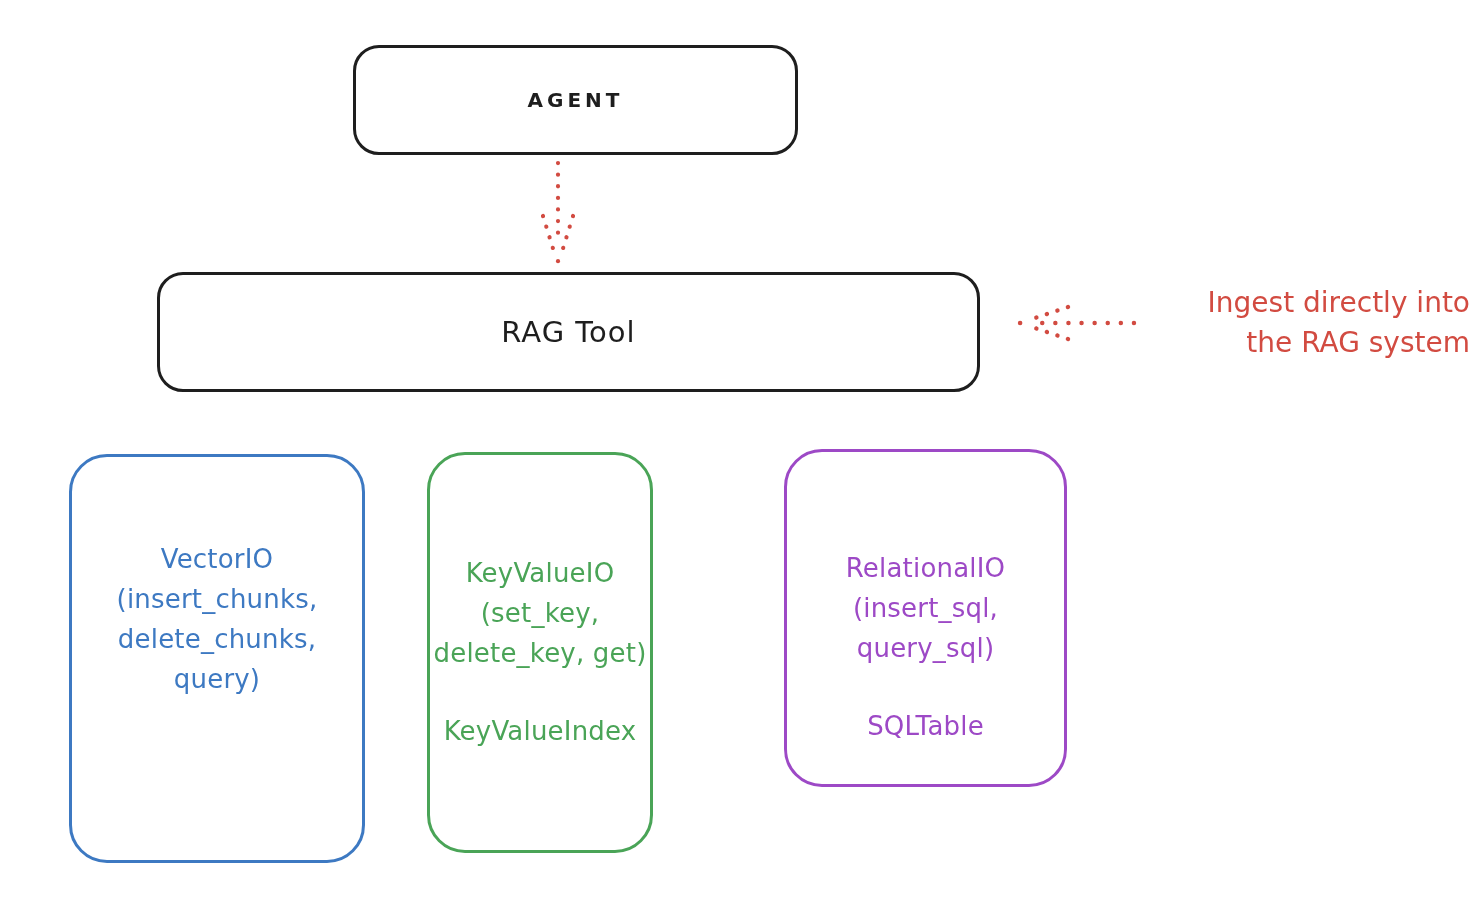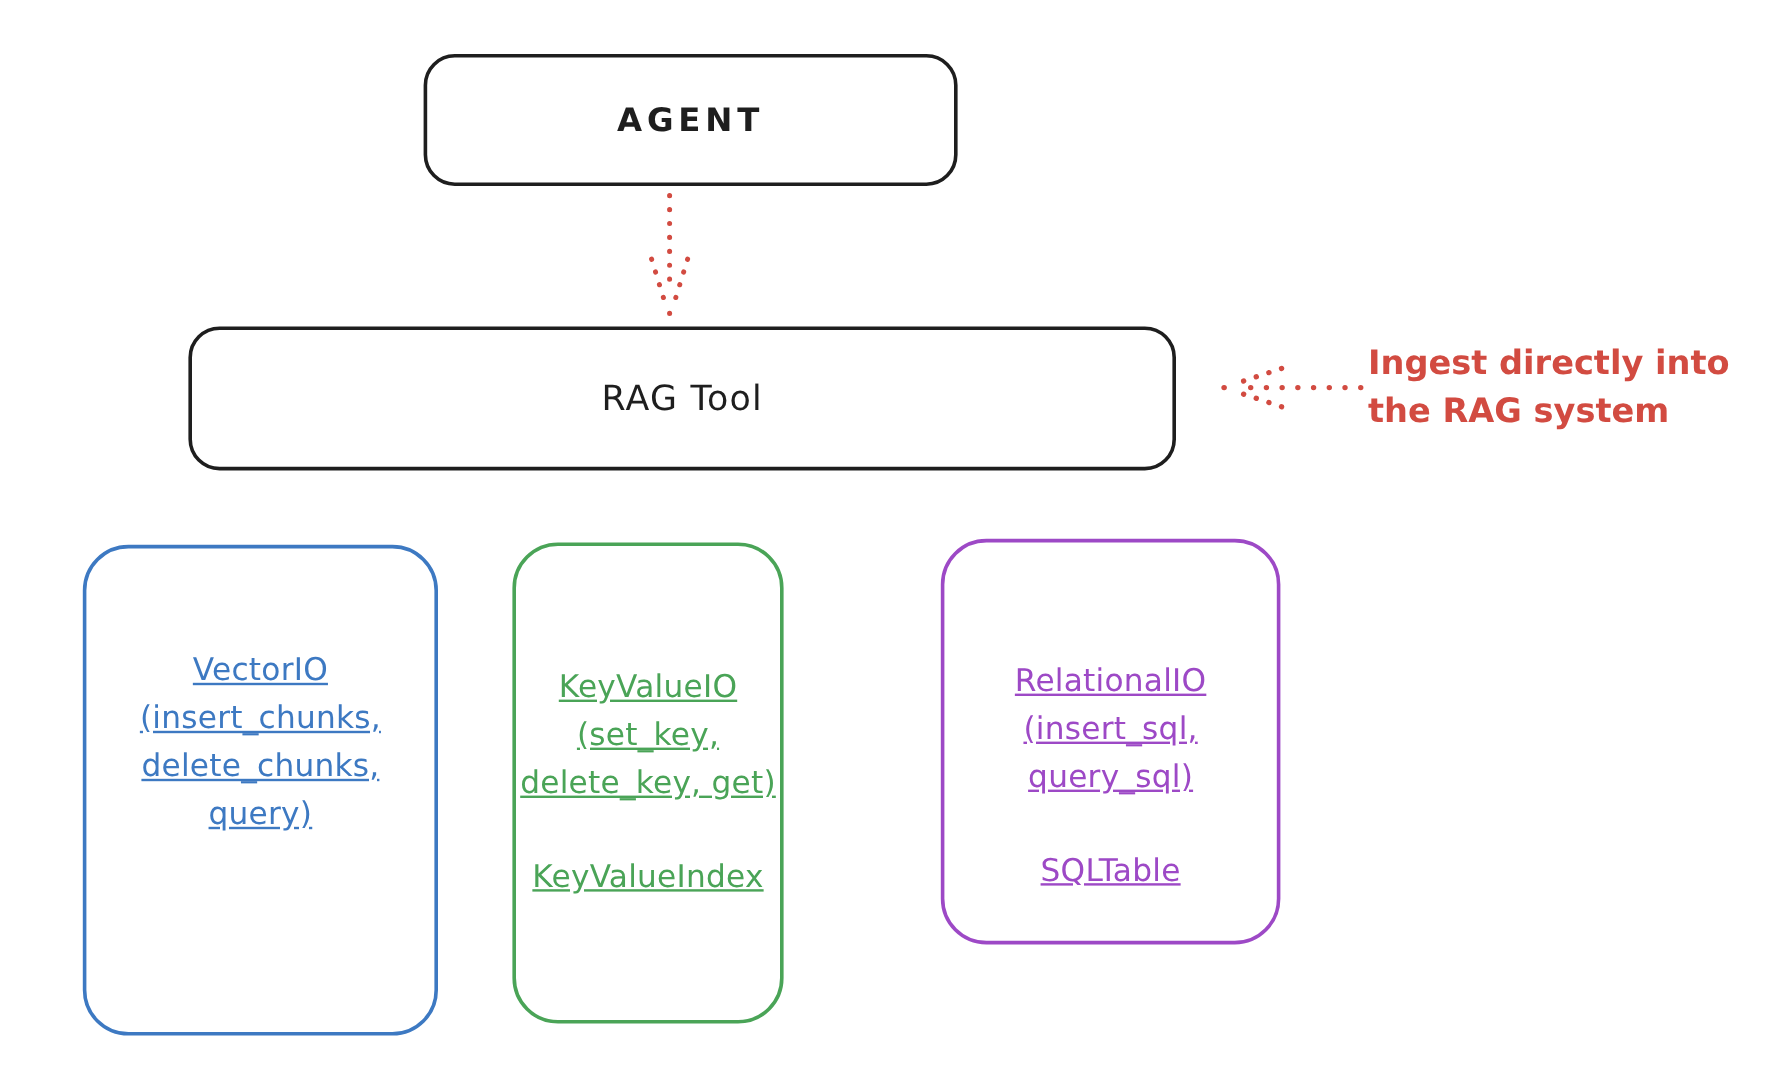--- a/index.html
+++ b/index.html
@@ -25,21 +25,21 @@
     text-align: center;
   }
   
   .agent-box {
     left: 353px; top: 45px;
     width: 445px; height: 110px;
     border: 3.5px solid #1e1e1e;
     border-radius: 26px;
   }
   .agent-box .label {
-    font-size: 27px;
+    font-size: 20px;
     font-weight: bold;
     letter-spacing: 4px;
     color: #1e1e1e;
   }
   
   .rag-box {
     left: 157px; top: 272px;
     width: 823px; height: 120px;
     border: 3.5px solid #1e1e1e;
     border-radius: 26px;
@@ -51,21 +51,20 @@
   }
   
   .storage {
     border-radius: 38px;
     flex-direction: column;
     align-items: center;
     justify-content: flex-start;
     font-size: 26px;
     line-height: 40px;
     letter-spacing: 0.2px;
-    text-decoration: underline;
   }
   .storage .title { white-space: pre-line; }
   .storage .footer { margin-top: 38px; }
 
   .storage.vector {
     left: 69px; top: 454px;
     width: 296px; height: 409px;
     border: 3.5px solid #3d79c2;
     color: #3d79c2;
     padding-top: 82px;
@@ -82,24 +81,24 @@
     width: 283px; height: 338px;
     border: 3.5px solid #9d49c6;
     color: #9d49c6;
     padding-top: 96px;
   }
   
   .annotation {
     position: absolute;
     left: 1140px; top: 283px;
     width: 330px;
-    text-align: left;
+    text-align: right;
     font-size: 28px;
     line-height: 40px;
-    font-weight: bold;
+    font-weight: normal;
     color: #d24b41;
     white-space: pre-line;
   }
   .arrow { position: absolute; }
   .arrow-down { left: 536px; top: 158px; }
   .arrow-left { left: 1012px; top: 300px; }
 </style>
 </head>
 <body>
 

